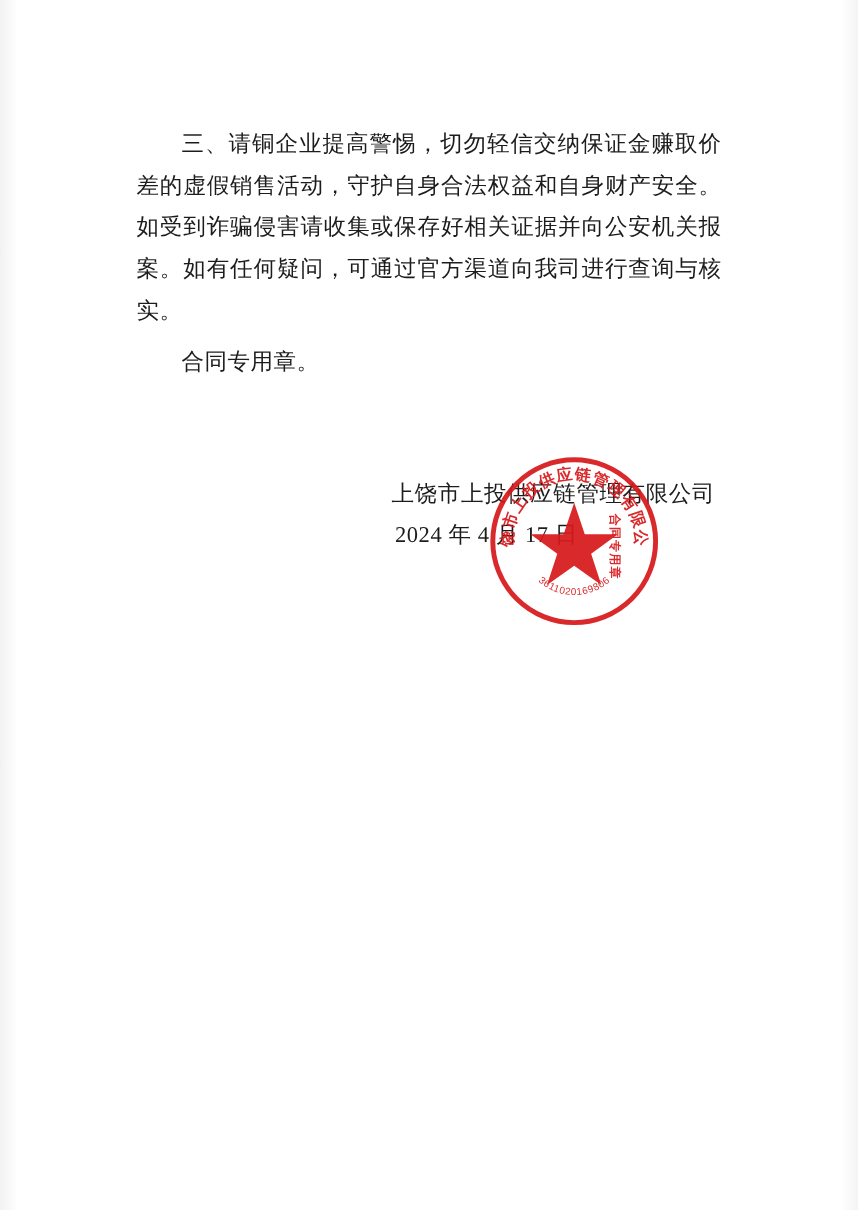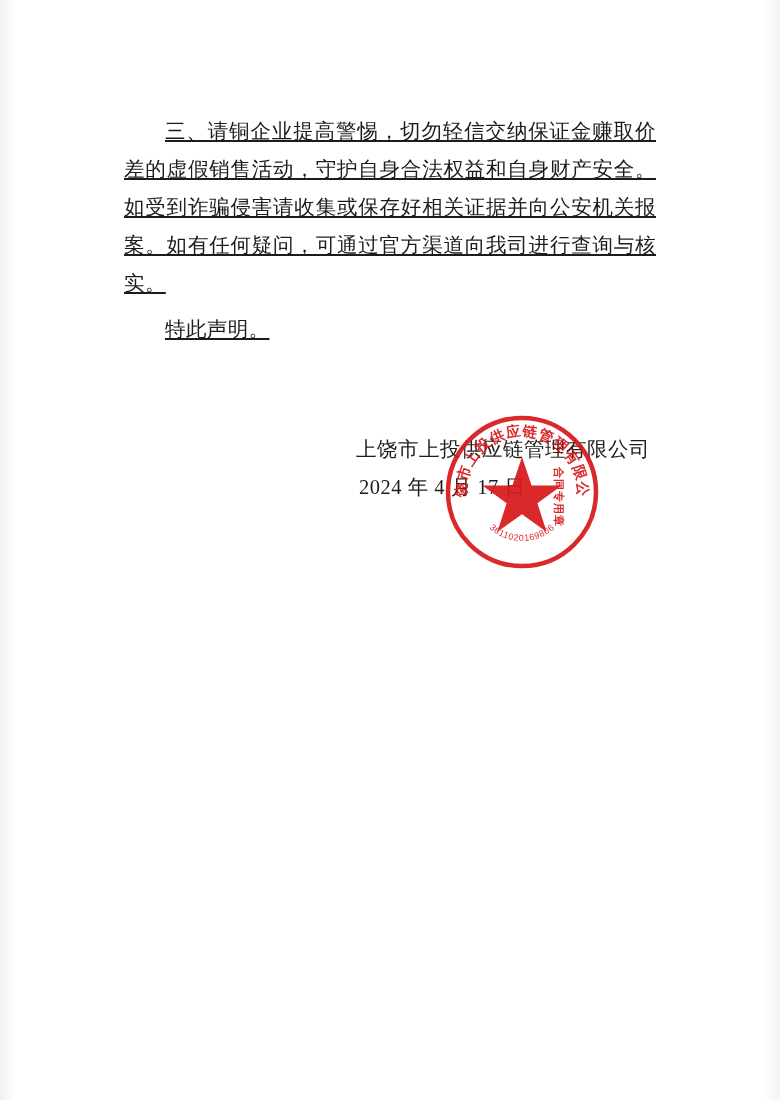--- a/index.html
+++ b/index.html
@@ -34,21 +34,20 @@
 
   .para {
     font-size: 20.5px;
     line-height: 38px;
     letter-spacing: 0.4px;
     text-align: justify;
     text-justify: inter-character;
     margin: 0 0 0 0;
     text-indent: 41px;
     color: #1c1c1c;
-    text-decoration: underline;
   }
 
   .para + .para {
     margin-top: 8px;
   }
 
   .signature-block {
     position: absolute;
     right: 124px;
     top: 430px;
@@ -104,21 +103,21 @@
     letter-spacing: 1px;
   }
 </style>
 </head>
 <body>
 
 <div class="page">
 
   <div class="doc-body">
     <p class="para">三、请铜企业提高警惕，切勿轻信交纳保证金赚取价差的虚假销售活动，守护自身合法权益和自身财产安全。如受到诈骗侵害请收集或保存好相关证据并向公安机关报案。如有任何疑问，可通过官方渠道向我司进行查询与核实。</p>
-    <p class="para">特此声明。</p>
+    <p class="para">合同专用章。</p>
   </div>
 
   <div class="signature-block">
     <div class="sig-line">上饶市上投供应链管理有限公司</div>
     <div class="sig-date">2024 年 4 月 17 日</div>
   </div>
 
   <div class="seal">
     <svg width="158" height="158" viewBox="0 0 158 158" xmlns="http://www.w3.org/2000/svg">
       <defs>

